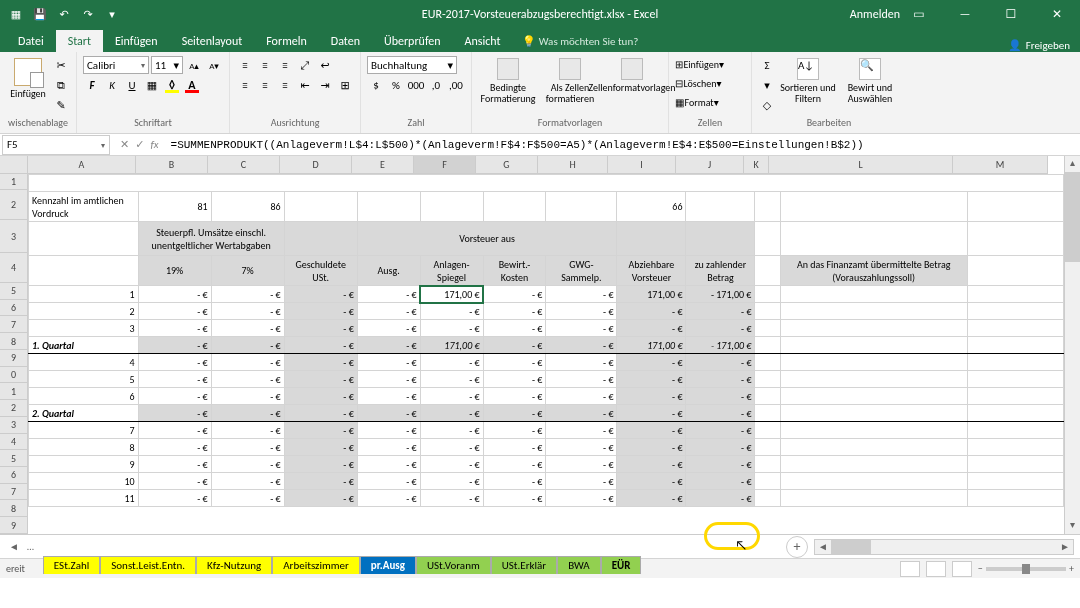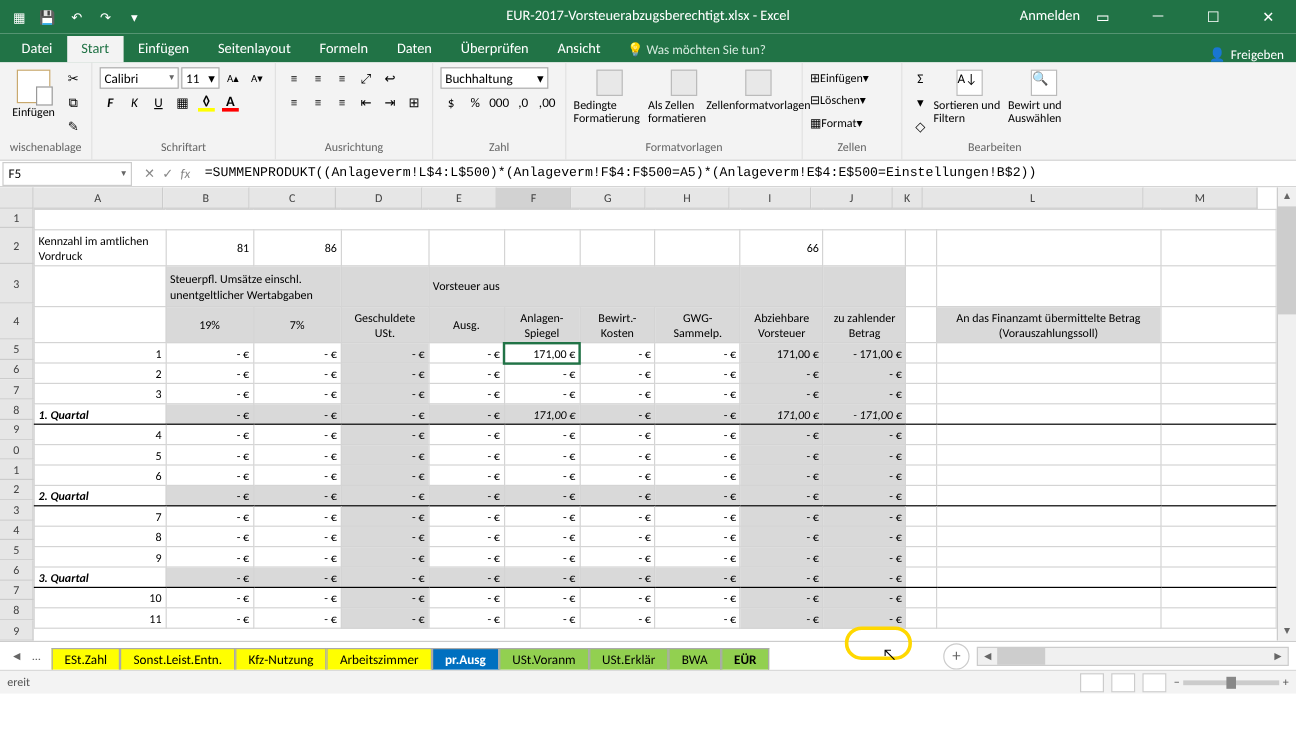--- a/index.html
+++ b/index.html
@@ -37,21 +37,21 @@
 .fontsel .dd { font-size:8px; color:#666; }
 .sizesel { width:32px; height:18px; border:1px solid #ababab; background:#fff; font-size:11px; padding:0 3px; display:flex; align-items:center; justify-content:space-between; }
 .sbtn { width:18px; height:18px; border:1px solid transparent; display:flex; align-items:center; justify-content:center; font-size:11px; }
 .sbtn.sup { font-size:9px; }
 .colorbar { width:18px; height:18px; display:flex; flex-direction:column; align-items:center; justify-content:center; }
 .colorbar .glyph { height:12px; font-size:12px; font-weight:bold; }
 .colorbar .bar { height:3px; width:14px; }
 .numfmt { width:90px; height:18px; border:1px solid #ababab; background:#fff; font-size:11px; padding:0 3px; display:flex; align-items:center; justify-content:space-between; }
 .mbtn { display:flex; flex-direction:column; align-items:center; width:60px; padding-top:4px; }
 .mbtn .ico { width:22px; height:22px; background:#e8e8e8; border:1px solid #bbb; margin-bottom:2px; }
-.mbtn span { font-size:10px; text-align:left; line-height:11px; }
+.mbtn span { font-size:10px; text-align:center; line-height:11px; }
 .txtbtn { width:70px; height:17px; display:flex; align-items:center; font-size:10px; }
 
 
 .formulabar { height:22px; border-bottom:1px solid #d4d4d4; display:flex; align-items:center; }
 .namebox { width:108px; height:20px; border:1px solid #ccc; background:#fff; display:flex; align-items:center; padding:0 4px; font-size:11px; justify-content:space-between; margin:0 2px; }
 .fxbtns { display:flex; gap:6px; padding:0 8px; color:#888; }
 .fxinput { flex:1; padding:0 4px; font-size:11px;font-family:Liberation Mono, monospace; }
 
 
 .gridwrap { height:378px; overflow:hidden; position:relative; display:flex; }
@@ -59,36 +59,36 @@
 .corner { height:18px; background:#e6e6e6; border-right:1px solid #ccc; border-bottom:1px solid #ccc; }
 .rh { background:#e6e6e6; border-right:1px solid #ccc; border-bottom:1px solid #ccc; font-size:10px; color:#444; display:flex; align-items:center; justify-content:center; }
 .gridmain { flex:1; overflow:hidden; }
 .colhdrs { height:18px; display:flex; }
 .ch { background:#e6e6e6; border-right:1px solid #ccc; border-bottom:1px solid #ccc; font-size:10px; color:#444; display:flex; align-items:center; justify-content:center; }
 .ch.sel { background:#d2d2d2; }
 table.sheet { border-collapse:collapse; width:100%; }
 table.sheet td { border:1px solid #d4d4d4; height:17px; font-size:10px; padding:0 3px; vertical-align:middle; }
 td.rnum { text-align:right; }
 td.money { text-align:right; }
-td.hdr { background:#d9d9d9; font-size:10px; }
+td.hdr { background:#d9d9d9; text-align:center; font-size:10px; }
 td.hdr2 { background:#d9d9d9; text-align:center; font-size:10px; }
 td.grey { background:#d9d9d9; }
 td.label { text-align:left; }
 tr.qrow td { border-top:1.5px solid #000; border-bottom:1.5px solid #000; }
 tr.qrow td.money, tr.qrow td.grey { font-weight:normal; }
 .colA{width:108px}.colB{width:72px}.colC{width:72px}.colD{width:72px}.colE{width:62px}.colF{width:62px}.colG{width:62px}.colH{width:70px}.colI{width:68px}.colJ{width:68px}.colK{width:25px}.colL{width:184px}.colM{width:95px}
 td.bold { font-weight:bold;font-style:italic; }
 .selcell { outline:2px solid #217346; outline-offset:-1px; }
 
 
 .sheettabbar { height:24px; border-top:1px solid #ccc; display:flex; align-items:center; background:#fff; position:relative; }
 .tabnav { display:flex; gap:2px; padding:0 6px; color:#666; font-size:10px; }
 .tabnav span { padding:0 3px; }
 .sheettabs { display:flex; align-items:flex-end; flex:1; gap:0; height:100%; }
-.stab { padding:2px 10px; border:1px solid #aaa; border-bottom:none; font-size:11px; position:relative; top:0; background:#fff;margin-top:16px; }
+.stab { padding:2px 10px; border:1px solid #aaa; border-bottom:none; font-size:11px; position:relative; top:16px; background:#fff;margin-top:16px; }
 .stab.yellow { background:#ffff00; }
 .stab.blue { background:#0070c0; color:#fff; }
 .stab.green { background:#92d050; }
 .stab.bold { font-weight:bold; }
 .addtab { width:22px; height:22px; border:1px solid #ccc; border-radius:11px; display:flex; align-items:center; justify-content:center; font-size:14px; color:#666; margin-left:4px; }
 .hscroll { width:260px; height:16px; background:#f0f0f0; border:1px solid #ccc; margin:0 6px; display:flex; align-items:center; }
 .hscroll .thumb { height:100%; width:40px; background:#cdcdcd; }
 .hscroll .arr { width:16px; text-align:center; color:#666; font-size:10px; }
 .highlight-ring { position:absolute; width:56px; height:28px; border:3px solid #ffd800; border-radius:14px; bottom:8px; left:704px; pointer-events:none; }
 .cursor-pointer { position:absolute; bottom:4px; left:735px; font-size:14px; pointer-events:none; }
@@ -547,35 +547,20 @@
             <td class="money">-   €</td>
             <td class="money">-   €</td>
             <td class="money">-   €</td>
             <td class="money">-   €</td>
             <td class="money grey">-   €</td>
             <td class="money grey">-   €</td>
             <td></td>
             <td></td>
             <td></td>
           </tr>
-      <tr class="qrow">
-            <td class="label bold">3. Quartal</td>
-            <td class="money grey">-   €</td>
-            <td class="money grey">-   €</td>
-            <td class="money grey">-   €</td>
-            <td class="money grey">-   €</td>
-            <td class="money grey">-   €</td>
-            <td class="money grey">-   €</td>
-            <td class="money grey">-   €</td>
-            <td class="money grey">-   €</td>
-            <td class="money grey">-   €</td>
-            <td></td>
-            <td></td>
-            <td></td>
-          </tr>
       <tr>
             <td class="rnum">10</td>
             <td class="money">-   €</td>
             <td class="money">-   €</td>
             <td class="money grey">-   €</td>
             <td class="money">-   €</td>
             <td class="money">-   €</td>
             <td class="money">-   €</td>
             <td class="money">-   €</td>
             <td class="money grey">-   €</td>

